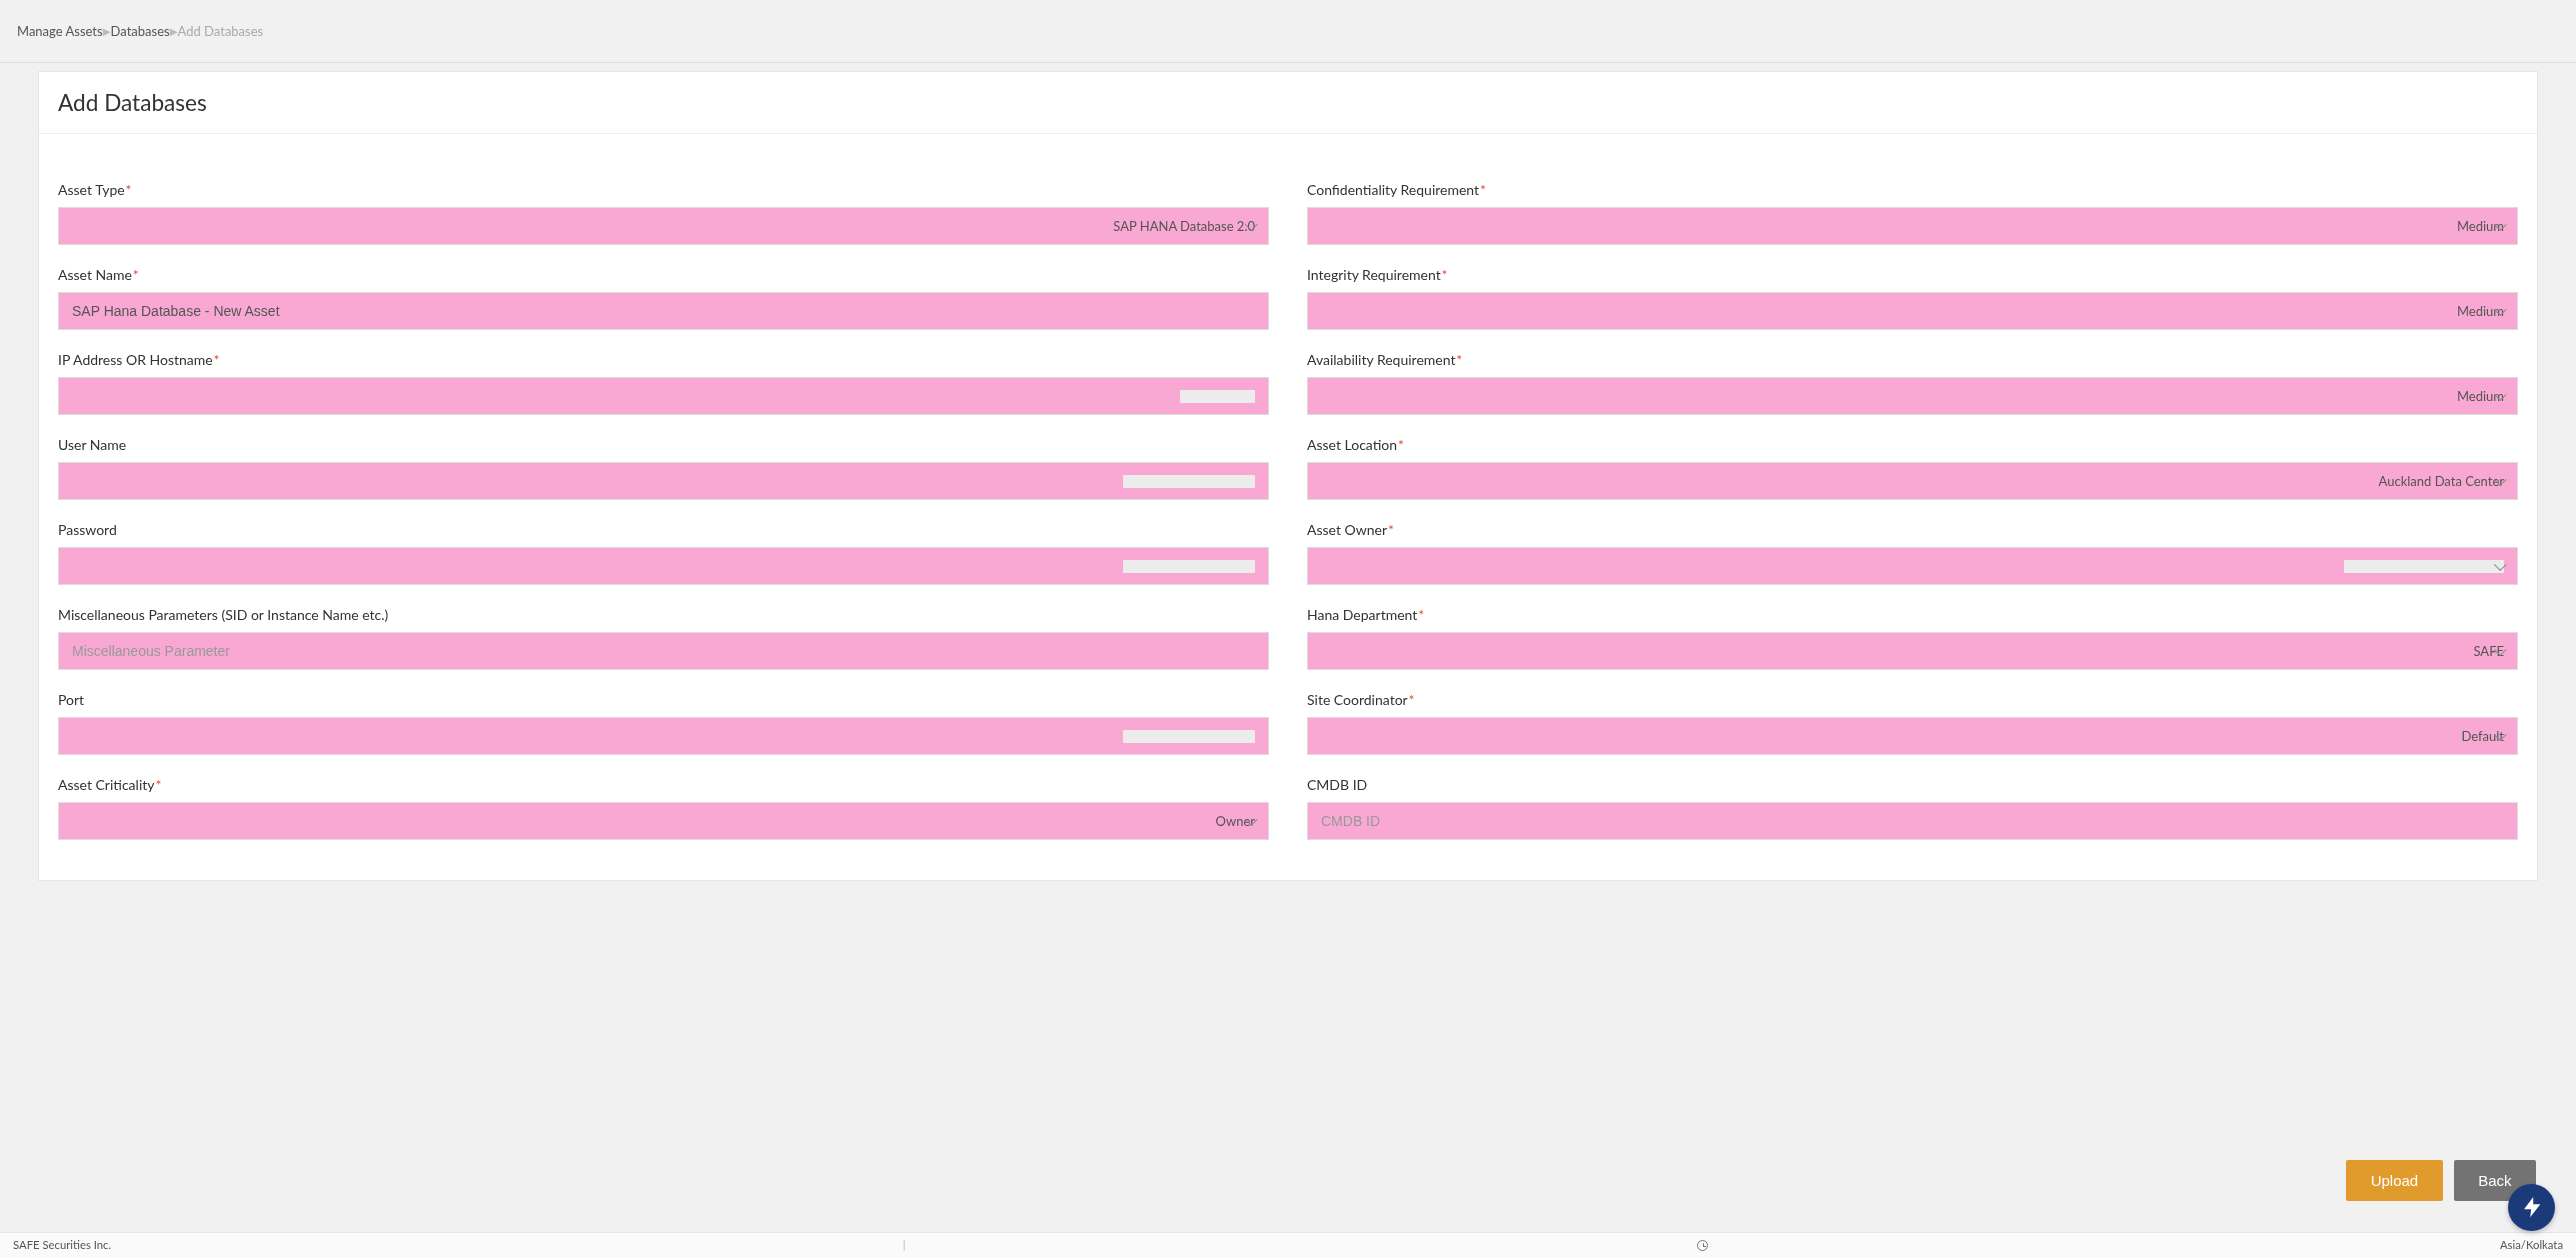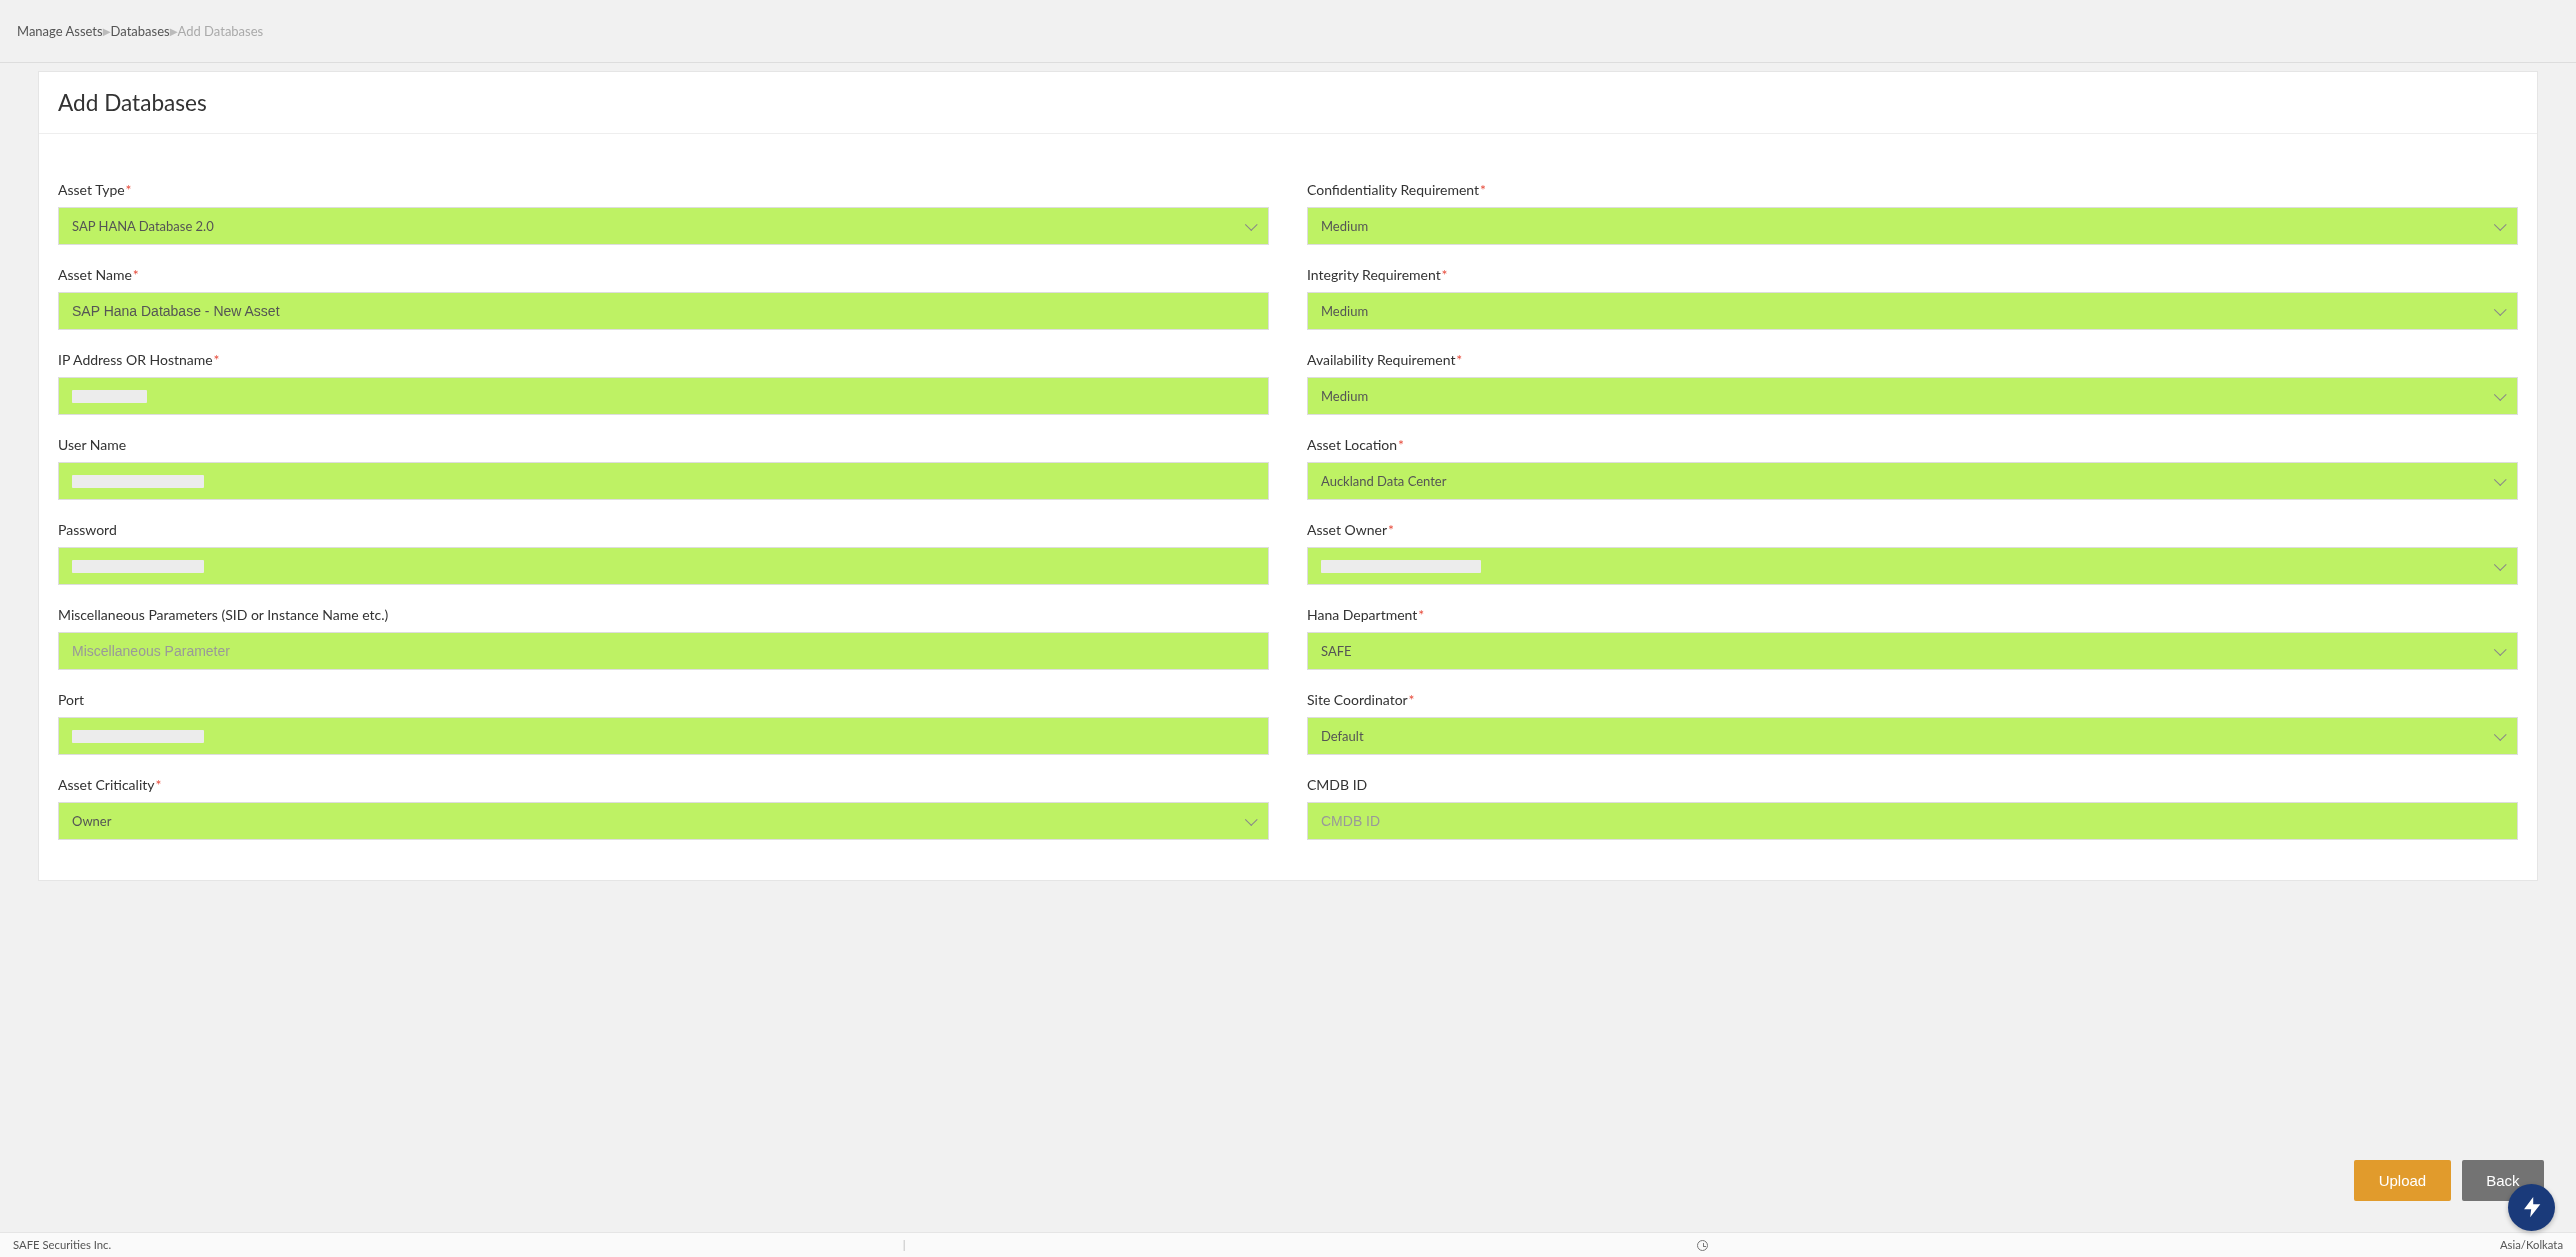--- a/index.html
+++ b/index.html
@@ -56,28 +56,29 @@
     display: block;
     font-size: 14px;
     color: #333;
     margin-bottom: 9.4px;
   }
   .req { color: #e74c3c; margin-left: 0.9px; }
   .control {
     width: 100%;
     height: 38px;
     border: 0.9px solid #ddd;
-    background: #bef264;
+    background: #f9a8d4;
     padding: 0 13px;
     font-size: 13px;
     color: #555;
     outline: none;
     display: flex;
     align-items: center;
     position: relative;
+    justify-content: flex-end;
   }
   .control.select::after {
     content: "";
     position: absolute;
     right: 13px;
     top: 50%;
     width: 7.5px; height: 7.5px;
     border-right: 1.4px solid #888;
     border-bottom: 1.4px solid #888;
     transform: translateY(-70%) rotate(45deg);
@@ -94,21 +95,21 @@
   }
   .control input::placeholder { color: #999; }
   .redacted {
     display: inline-block;
     height: 13px;
     background: #ececec;
     border-radius: 0.9px;
   }
   .floating-buttons {
     position: fixed;
-    right: 32px;
+    right: 40px;
     bottom: 56px;
     display: flex;
     gap: 11.3px;
     z-index: 50;
   }
   .btn {
     height: 41px;
     padding: 0 24.4px;
     border: none;
     color: #fff;

